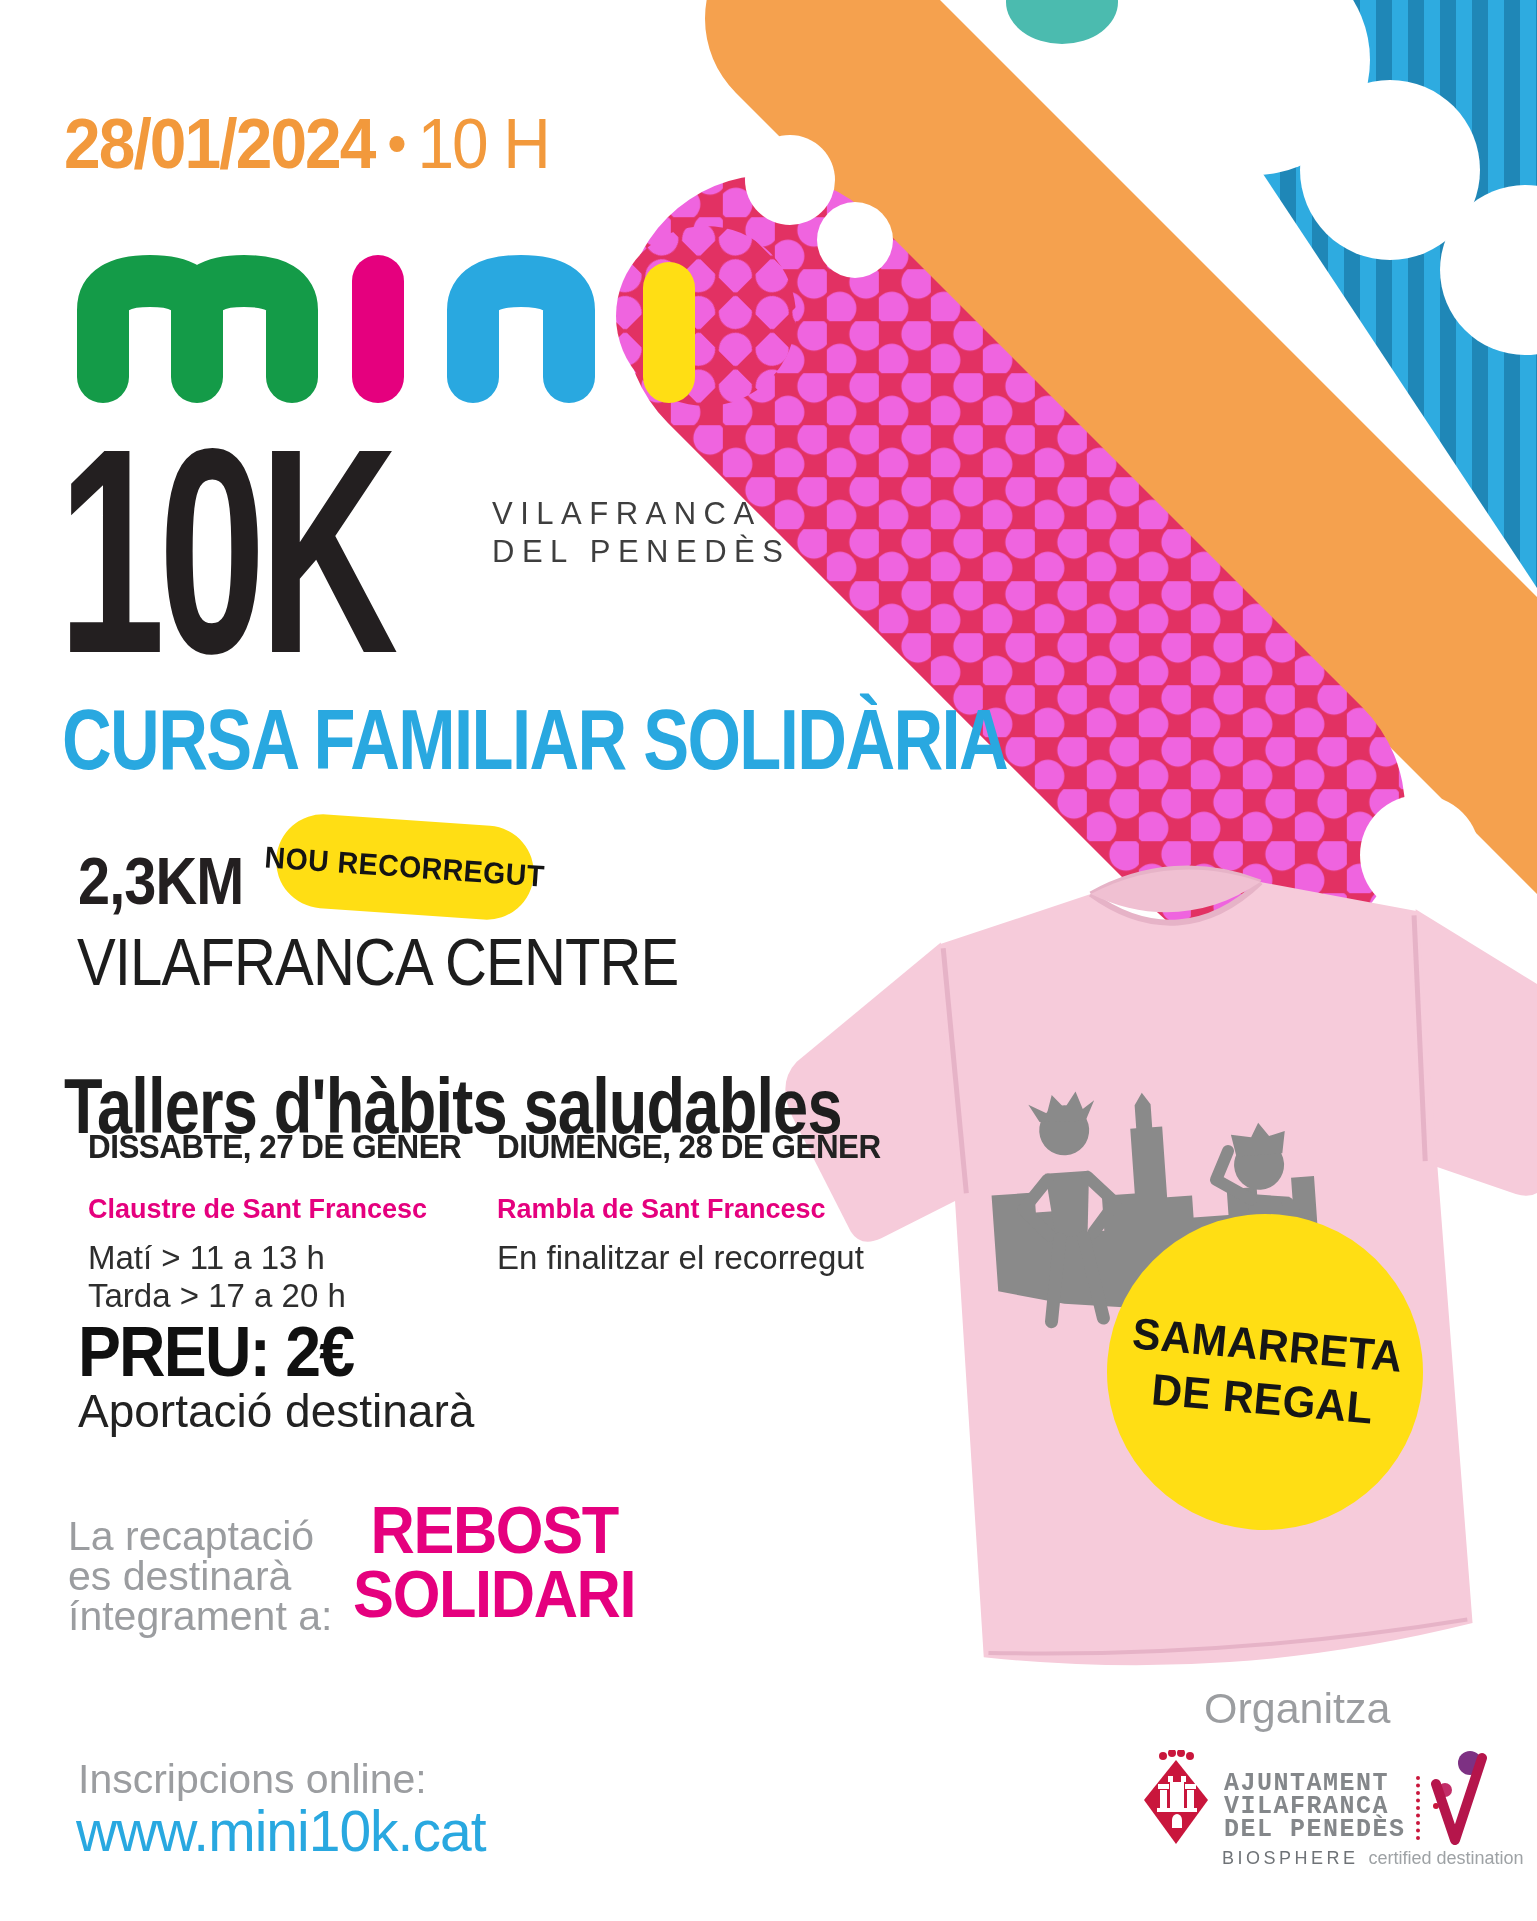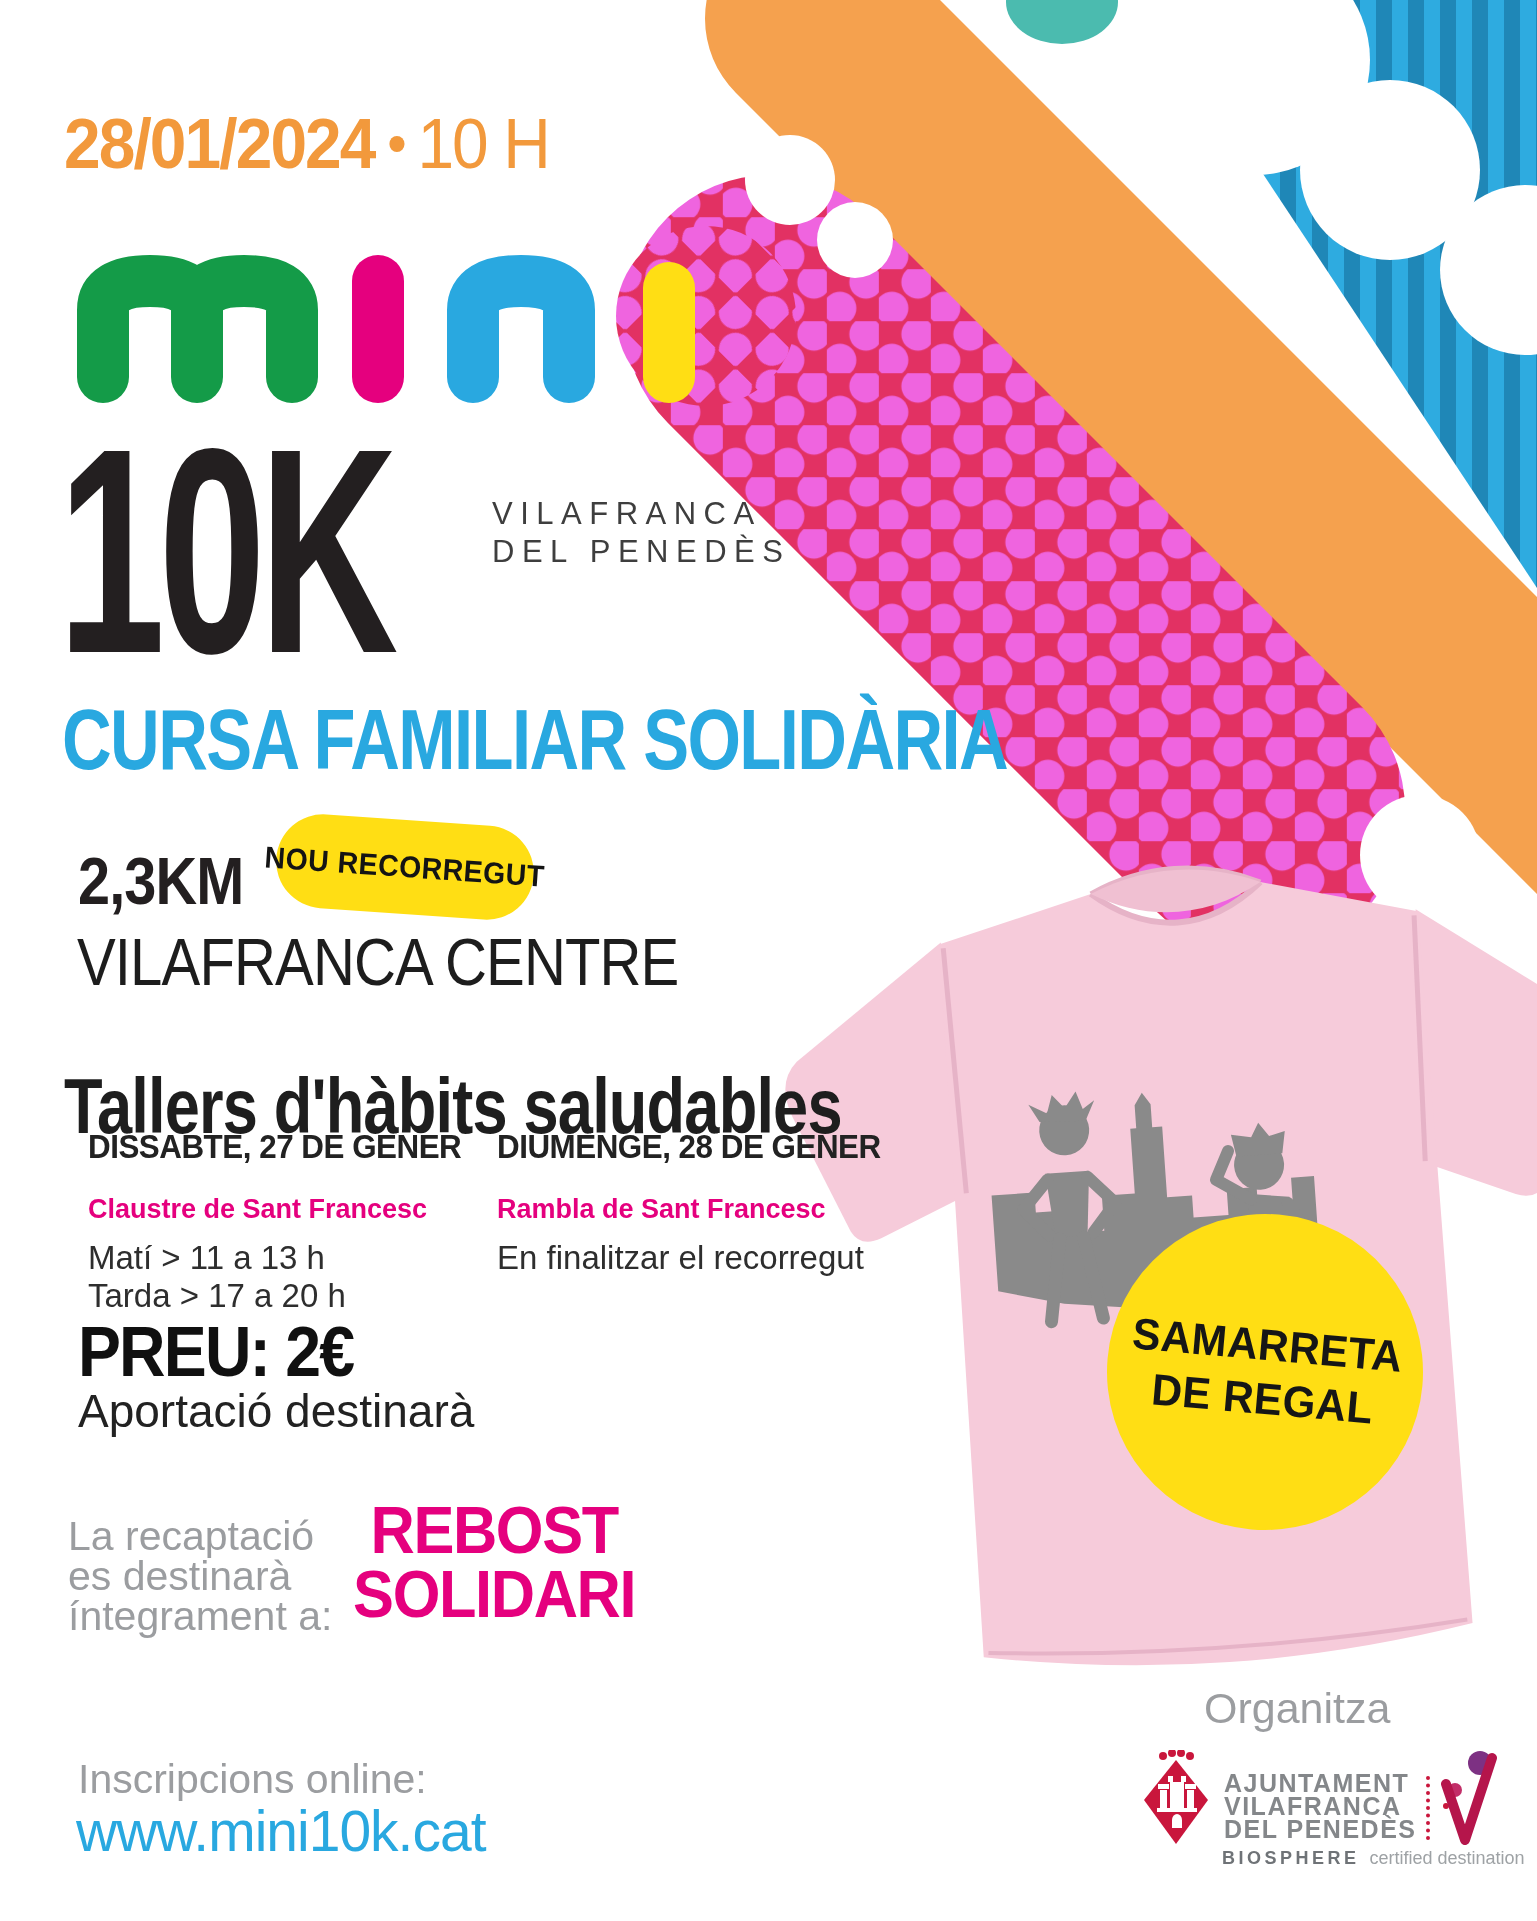--- a/index.html
+++ b/index.html
@@ -47,27 +47,27 @@
 
   .gift-badge{left:1107px;top:1214px;width:316px;height:316px;border-radius:50%;background:var(--yellow);
               display:flex;flex-direction:column;align-items:center;justify-content:center;
               transform:rotate(5deg);z-index:3;}
   .gift-badge span{font-size:44px;font-weight:bold;color:#161616;letter-spacing:.5px;line-height:54px;transform:scaleX(.96);}
 
   .insc-label{left:78px;top:1756px;font-size:41px;color:var(--gray-text);white-space:nowrap;z-index:2;}
   .insc-url{left:76px;top:1798px;font-size:57px;font-weight:normal;color:var(--blue);letter-spacing:-1px;white-space:nowrap;z-index:2;}
 
   .org-label{left:1204px;top:1684px;font-size:43px;color:var(--gray-text);z-index:2;}
-  .org-block{left:1143px;top:1750px;display:flex;align-items:flex-start;z-index:2;}
+  .org-block{left:1143px;top:1750px;display:flex;align-items:flex-start;z-index:2;font-family:Liberation Mono, monospace;}
   .org-name{margin-left:13px;margin-top:22px;font-size:25px;font-weight:bold;color:var(--org-gray);
             letter-spacing:1.5px;line-height:23px;white-space:nowrap;}
   .org-dots{margin-left:10px;margin-top:26px;height:64px;width:0;border-left:4px dotted var(--shield-red);}
   .org-v{margin-left:8px;}
   .biosphere{left:1222px;top:1848px;font-size:18px;color:#9EA2A5;white-space:nowrap;z-index:2;}
-  .biosphere b{color:#6F7377;letter-spacing:3.5px;font-weight:bold;margin-right:10px;}
+  .biosphere b{color:#6F7377;letter-spacing:3.5px;font-weight:normal;margin-right:10px;}
 </style>
 </head>
 <body>
 
 <div class="poster">
 
   <svg class="deco" width="1537" height="1921" viewBox="0 0 1537 1921">
     <defs>
       <pattern id="stripes" width="32" height="32" patternUnits="userSpaceOnUse">
         <rect width="32" height="32" fill="#2EABE0"></rect>

